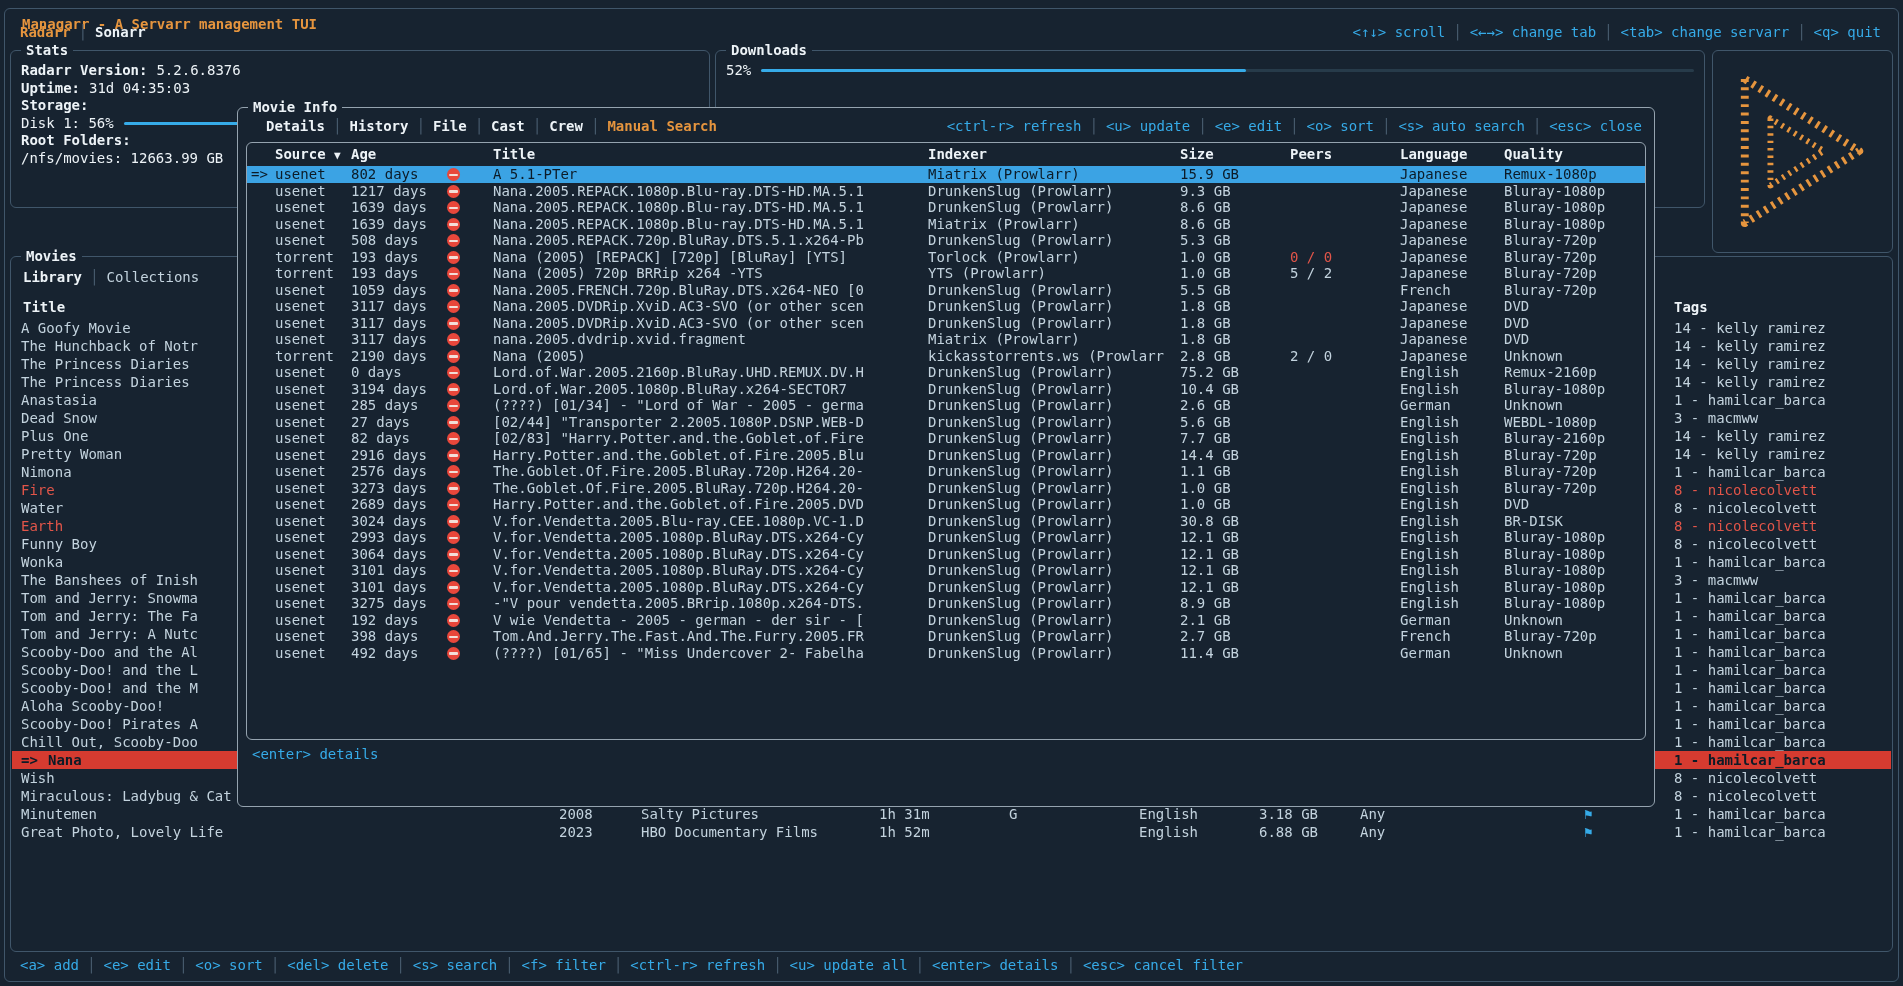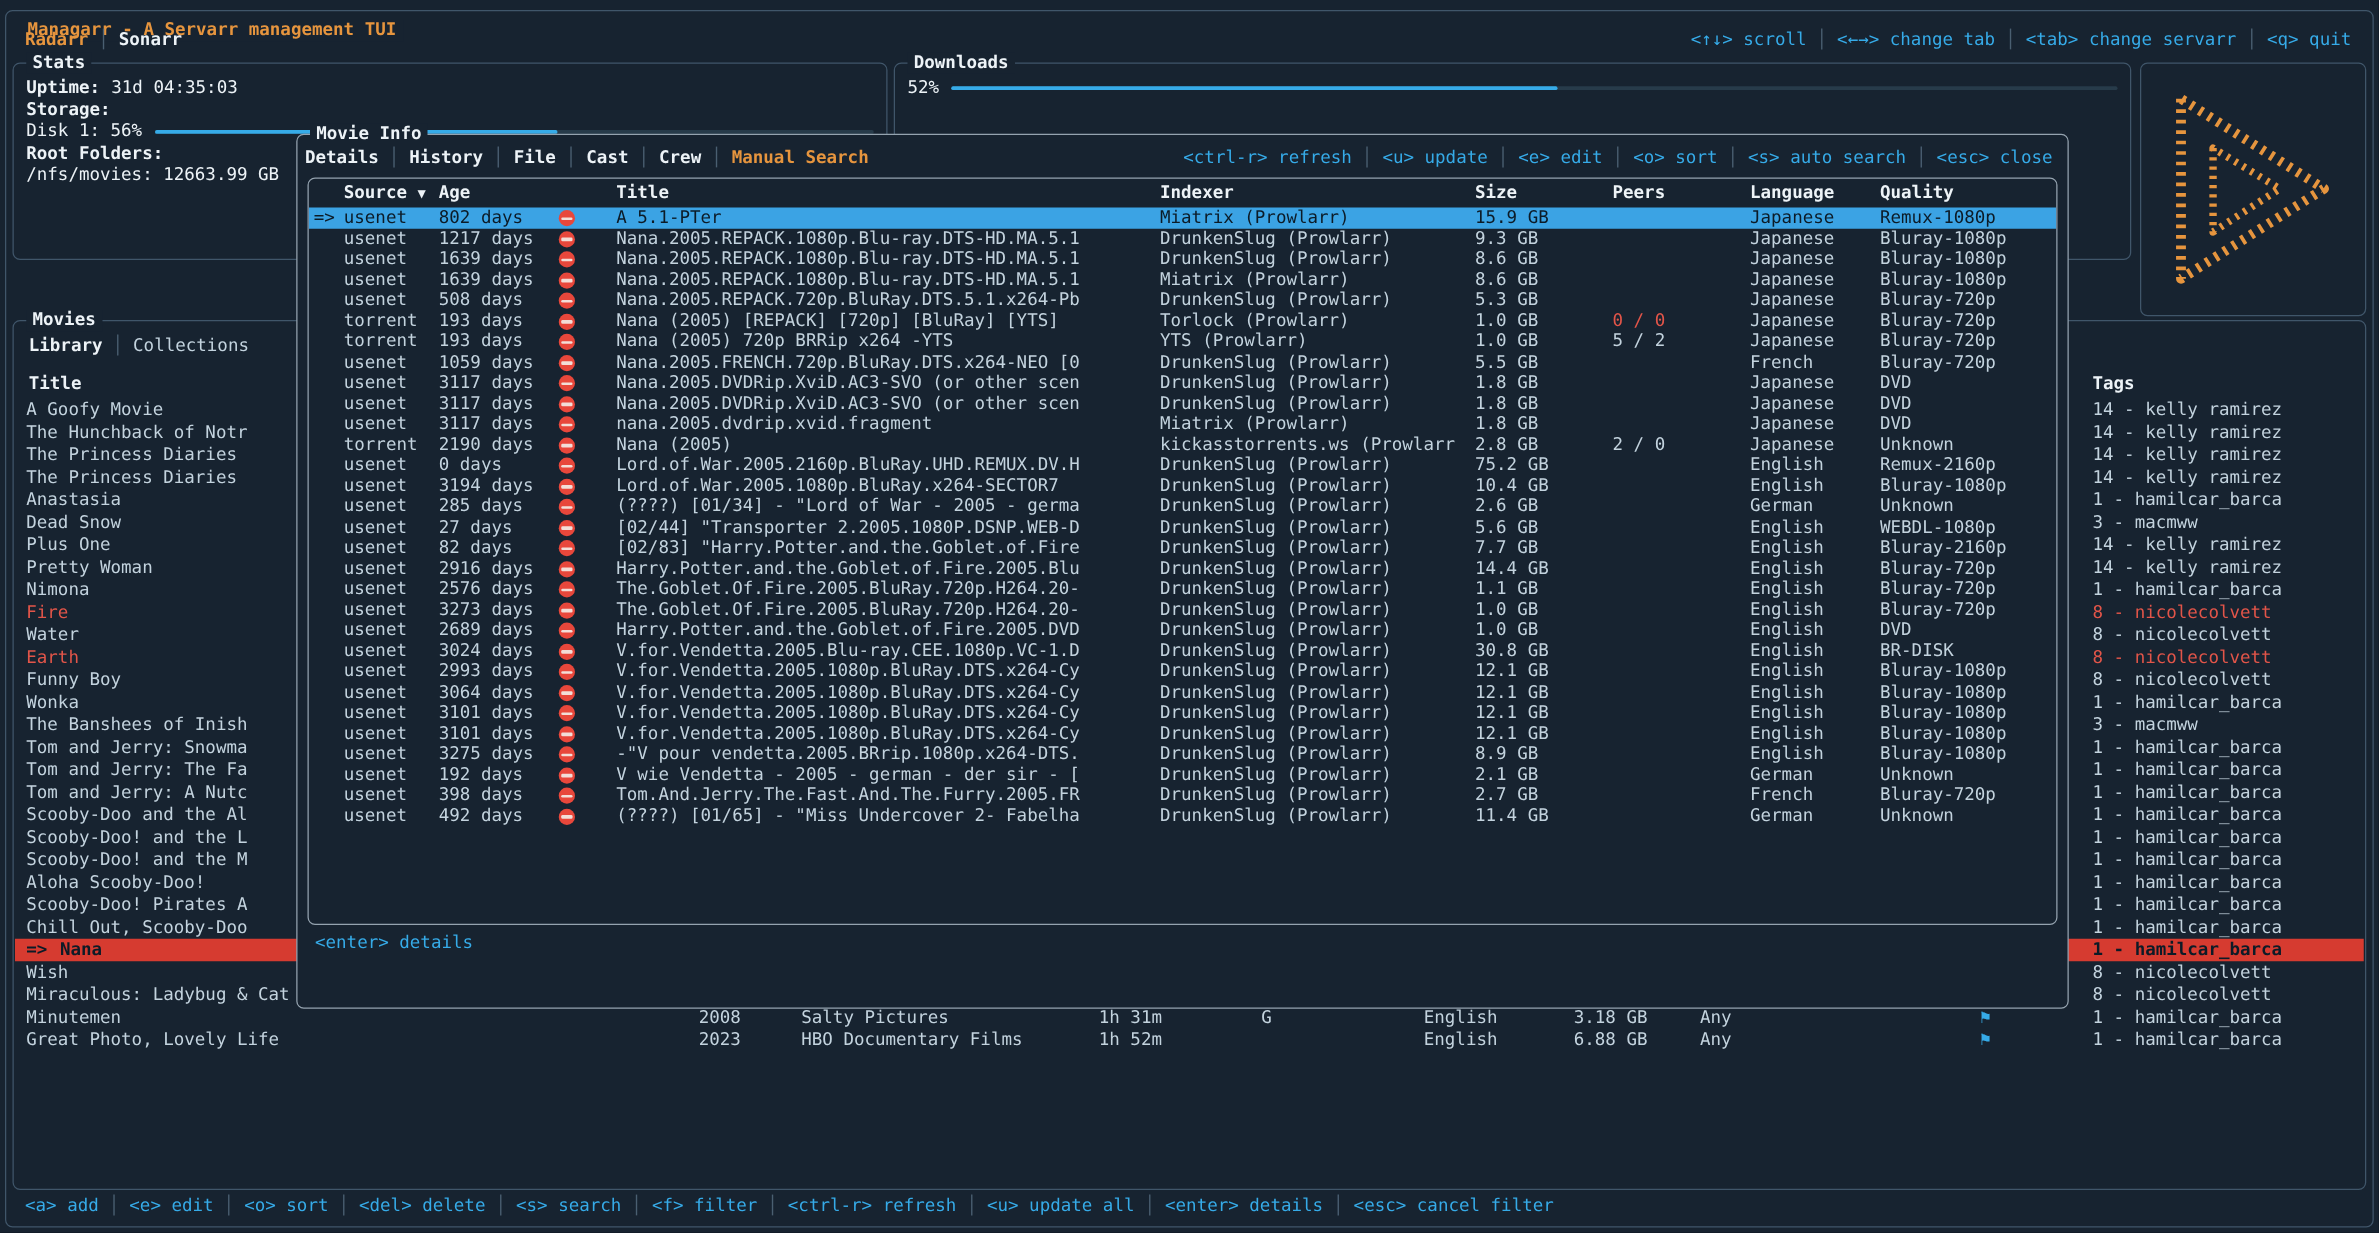--- a/index.html
+++ b/index.html
@@ -75,21 +75,21 @@
   .m-profile{left:1308px;margin-left:40px;}
   .m-flag{left:1572px;color:var(--cyan);}
   .m-tag{left:1662px;}
   .movie-row.missing .m-title,.movie-row.missing .m-tag{color:var(--red-text);text-align:center;}
   .movie-row.current{background:var(--red-bg);}
   .movie-row.current span{color:var(--sel-dark);font-weight:bold;}
 
   .modal{position:absolute;left:237px;top:107px;width:1418px;height:700px;background:var(--bg);
          border:1px solid var(--border-bright);border-radius:6px;z-index:10;}
   .modal > .panel-title{color:var(--fg-bright);}
-  .modal-top{position:absolute;top:9px;left:6px;right:12px;display:flex;justify-content:space-between;align-items:center;height:18px;}
+  .modal-top{position:absolute;top:9px;left:28px;right:12px;display:flex;justify-content:space-between;align-items:center;height:18px;}
   .mitab{font-weight:bold;color:var(--fg-bright);}
   .mitab.active{color:var(--orange);}
 
   .search-box{position:absolute;top:34px;left:8px;width:1400px;height:598px;border:1px solid var(--border-bright);border-radius:6px;overflow:hidden;}
   .s-header,.s-row{display:flex;padding:0 4px;white-space:pre;}
   .s-header{height:23px;line-height:23px;font-weight:bold;color:var(--fg-bright);}
   .s-row{height:16.5px;line-height:16.5px;color:var(--fg);}
   .s-header > span,.s-row > span{display:block;overflow:hidden;flex:none;}
   .sc-arrow{width:24px;}
   .sc-source{width:76px;}
@@ -116,20 +116,21 @@
   <div class="outer-frame"></div>
   <span class="app-title">Managarr - A Servarr management TUI</span>
 
   <div class="top-tabs">
     <span class="ttab active">Radarr</span><span class="vsep">│</span><span class="ttab">Sonarr</span>
   </div>
   <div class="hints header-hints" id="header-hints"><span class="hint">&lt;↑↓&gt; scroll</span><span class="hsep">│</span><span class="hint">&lt;←→&gt; change tab</span><span class="hsep">│</span><span class="hint">&lt;tab&gt; change servarr</span><span class="hsep">│</span><span class="hint">&lt;q&gt; quit</span></div>
 
   <section class="panel stats-panel">
     <span class="panel-title">Stats</span>
+    <div class="stat-line"><span class="lbl">Radarr Version:</span><span class="val">5.2.6.8376</span></div>
     <div class="stat-line"><span class="lbl">Uptime:</span><span class="val">31d 04:35:03</span></div>
     <div class="stat-line"><span class="lbl">Storage:</span></div>
     <div class="stat-line"><span class="gl-label">Disk 1: 56%</span><span class="gauge"><span class="gauge-fill" id="disk-gauge-fill" style="width: 56%;"></span></span></div>
     <div class="stat-line"><span class="lbl">Root Folders:</span></div>
     <div class="stat-line"><span class="gl-label">/nfs/movies: 12663.99 GB</span></div>
   </section>
 
   <section class="panel downloads-panel">
     <span class="panel-title">Downloads</span>
     <div class="stat-line"><span class="gl-label">52%</span><span class="gauge"><span class="gauge-fill" id="dl-gauge-fill" style="width: 52%;"></span></span></div>

